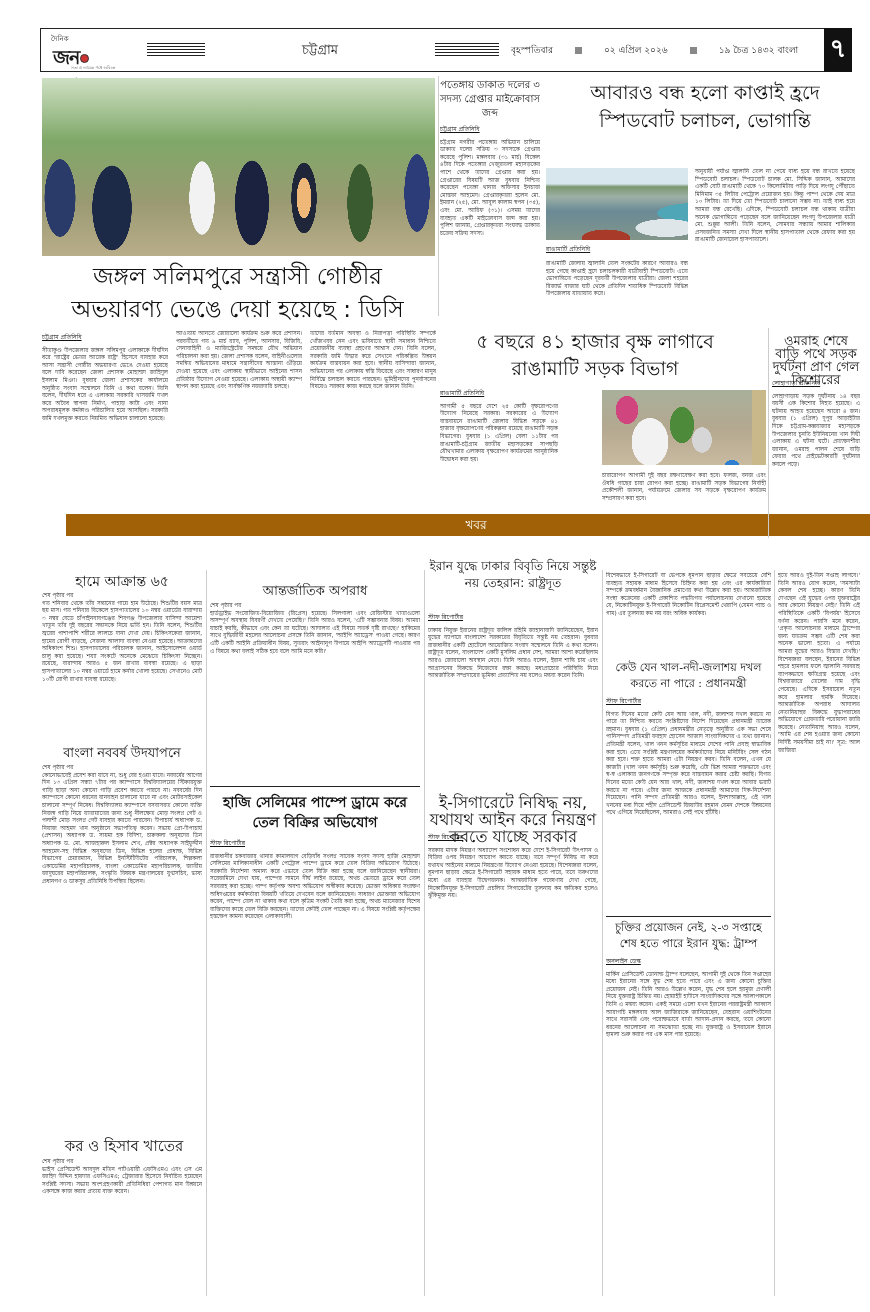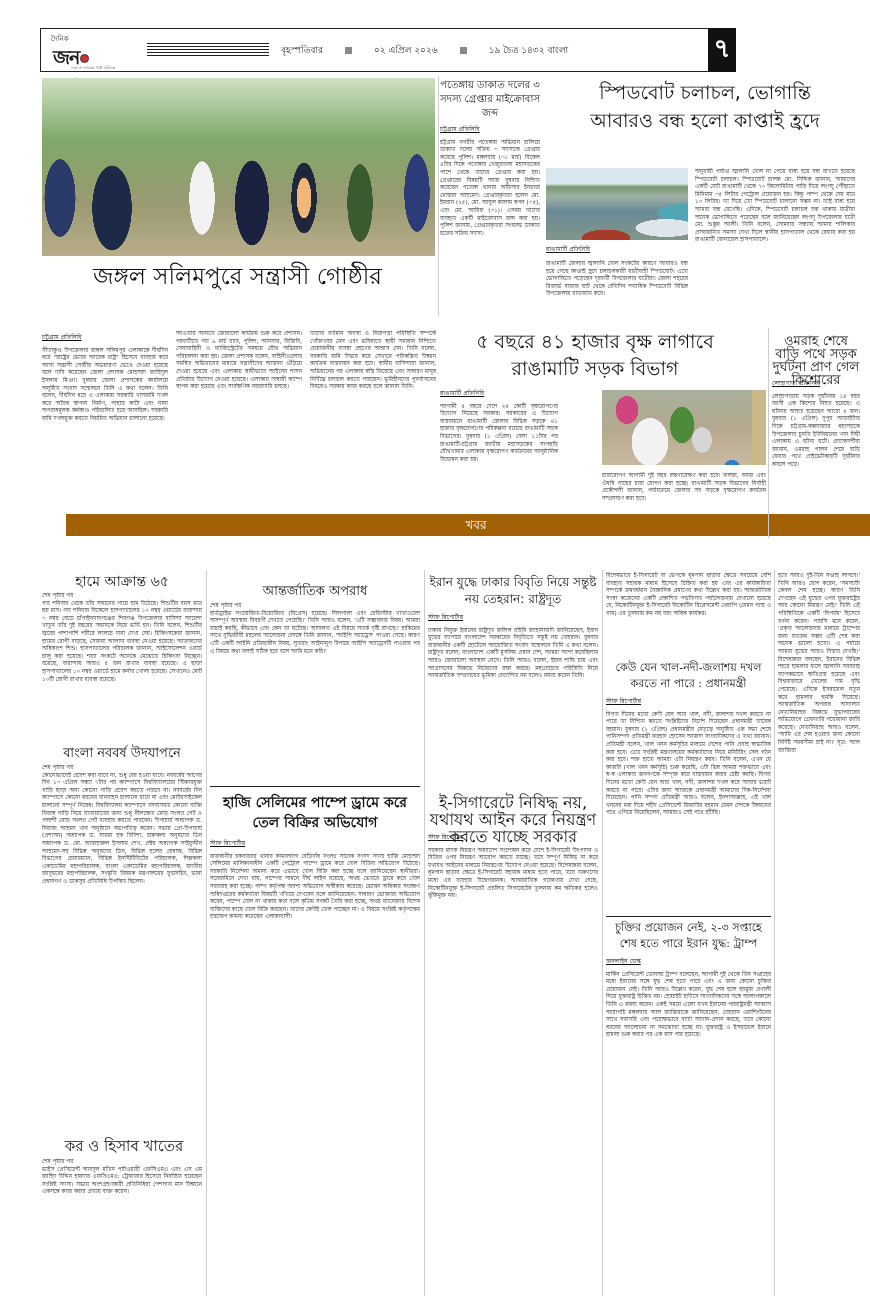--- a/index.html
+++ b/index.html
@@ -1,21 +1,21 @@
 <!DOCTYPE html>
 <html><head>
 <meta charset="utf-8">
 <style>
   * { box-sizing: border-box; margin: 0; padding: 0; }
   html, body { width: 870px; height: 1312px; background: #ffffff; overflow: hidden; }
   body { font-family: "DejaVu Serif", serif; color: #1a1a1a; position: relative; }
   .page { position: absolute; left: 40px; top: 28px; width: 820px; height: 1270px; }
 
   
-  .masthead { position: absolute; left: 0; top: 0; width: 696px; height: 44px; border-top: 1px solid #222; border-bottom: 1px solid #222; border-left: 1px solid #222; display: flex; align-items: center; }
+  .masthead { position: absolute; left: 0; top: 0; width: 812px; height: 44px; border-top: 1px solid #222; border-bottom: 1px solid #222; border-left: 1px solid #222; display: flex; align-items: center; }
   .logo { width: 80px; height: 42px; padding-left: 8px; position: relative; }
   .logo .small { font-size: 7px; position: absolute; top: 4px; left: 10px; }
   .logo .big { font-size: 19px; font-weight: bold; position: absolute; top: 14px; left: 12px; letter-spacing: -1px; font-family: Liberation Sans, sans-serif; }
   .logo .tag { font-size: 4px; position: absolute; top: 36px; left: 30px; color: #444; }
   .logo .emb { display: inline-block; width: 9px; height: 9px; border-radius: 50%; border: 1px solid #333; background: #c33; vertical-align: middle; margin: 0 1px; }
   .rules { width: 58px; height: 14px; margin-left: 16px; background: repeating-linear-gradient(#222 0 1px, transparent 1px 3px); }
   .section-name { font-size: 13px; font-family: "DejaVu Sans", sans-serif; width: 230px; text-align: center; }
   .dateline { font-size: 9px; font-family: "DejaVu Sans", sans-serif; margin-left: 12px; flex: 1; display: flex; align-items: center; gap: 22px; }
   .dateline .sq { display: inline-block; width: 7px; height: 7px; background: #888; }
   .pageno { width: 28px; height: 44px; background: #111; color: #fff; font-size: 26px; font-weight: bold; display: flex; align-items: center; justify-content: center; font-family: "DejaVu Sans", sans-serif; }
@@ -62,57 +62,59 @@
 
 <div class="page">
 
   <div class="masthead">
     <div class="logo">
       <span class="small">দৈনিক</span>
       <span class="big"><span>জন</span><span class="emb"></span><span>দর্পণ</span></span>
       <span class="tag">সত্য ও ন্যায়ের পথে অবিচল</span>
     </div>
     <div class="rules" style="margin-left:26px;width:58px"></div>
+    <div class="section-name">চট্টগ্রাম</div>
     <div class="rules" style="margin-left:0;width:64px"></div>
     <div class="dateline">
       <span>বৃহস্পতিবার</span>
       <span class="sq"></span>
       <span>০২ এপ্রিল ২০২৬</span>
       <span class="sq"></span>
       <span>১৯ চৈত্র ১৪৩২ বাংলা</span>
     </div>
     <div class="pageno">৭</div>
   </div>
 
   <div class="img photo1" style="left:2px;top:50px;width:393px;height:178px;"></div>
 
   <div class="headline" style="left:0;top:232px;width:395px;font-size:23px;line-height:33px;">
     <div>জঙ্গল সলিমপুরে সন্ত্রাসী গোষ্ঠীর</div>
+    <div>অভয়ারণ্য ভেঙে দেয়া হয়েছে : ডিসি</div>
   </div>
 
   <div class="col" style="left:2px;top:302px;width:126px;height:205px;">
     <div class="byline">চট্টগ্রাম প্রতিনিধি</div>
     <p>সীতাকুণ্ড উপজেলার জঙ্গল সলিমপুর এলাকাকে দীর্ঘদিন ধরে "রাষ্ট্রের ভেতর আরেক রাষ্ট্র" হিসেবে ব্যবহার করে আসা সন্ত্রাসী গোষ্ঠীর অভয়ারণ্য ভেঙে দেওয়া হয়েছে বলে দাবি করেছেন জেলা প্রশাসক মোহাম্মদ জাহিদুল ইসলাম মিঞা। বুধবার জেলা প্রশাসকের কার্যালয়ে অনুষ্ঠিত সংবাদ সম্মেলনে তিনি এ কথা বলেন। তিনি বলেন, দীর্ঘদিন ধরে এ এলাকায় সরকারি খাসজমি দখল করে অবৈধ স্থাপনা নির্মাণ, পাহাড় কাটা এবং নানা অপরাধমূলক কর্মকাণ্ড পরিচালিত হয়ে আসছিল। সরকারি জমি দখলমুক্ত করতে নিয়মিত অভিযান চালানো হয়েছে।</p>
   </div>
   <div class="col" style="left:136px;top:302px;width:126px;height:205px;">
     <p>আওতায় আনতে জোরালো কার্যক্রম শুরু করে প্রশাসন। পরবর্তীতে গত ৯ মার্চ র‍্যাব, পুলিশ, আনসার, বিজিবি, সেনাবাহিনী ও ম্যাজিস্ট্রেটের সমন্বয়ে যৌথ অভিযান পরিচালনা করা হয়। জেলা প্রশাসক বলেন, বাহিনীগুলোর সমন্বিত অভিযানের মাধ্যমে সন্ত্রাসীদের আস্তানা গুঁড়িয়ে দেওয়া হয়েছে এবং এলাকায় স্থায়ীভাবে আইনের শাসন প্রতিষ্ঠার উদ্যোগ নেওয়া হয়েছে। এলাকায় অস্থায়ী ক্যাম্প স্থাপন করা হয়েছে এবং সার্বক্ষণিক নজরদারি চলছে।</p>
   </div>
   <div class="col" style="left:270px;top:302px;width:126px;height:205px;">
     <p>তাদের বর্তমান অবস্থা ও নিরাপত্তা পরিস্থিতি সম্পর্কে খোঁজখবর নেন এবং ভবিষ্যতে স্থায়ী সমাধান নিশ্চিতে প্রয়োজনীয় ব্যবস্থা গ্রহণের আশ্বাস দেন। তিনি বলেন, সরকারি জমি উদ্ধার করে সেখানে পরিকল্পিত উন্নয়ন কার্যক্রম বাস্তবায়ন করা হবে। স্থানীয় বাসিন্দারা জানান, অভিযানের পর এলাকায় স্বস্তি ফিরেছে এবং সাধারণ মানুষ নির্বিঘ্নে চলাচল করতে পারছেন। ভূমিহীনদের পুনর্বাসনের বিষয়েও সরকার কাজ করছে বলে জানান তিনি।</p>
   </div>
 
   <div class="headline" style="left:400px;top:50px;width:100px;font-size:10px;line-height:14px;">পতেঙ্গায় ডাকাত দলের ৩ সদস্য গ্রেপ্তার মাইক্রোবাস জব্দ</div>
   <div class="col" style="left:400px;top:94px;width:100px;height:185px;">
     <div class="byline">চট্টগ্রাম প্রতিনিধি</div>
     <p>চট্টগ্রাম নগরীর পতেঙ্গায় অভিযান চালিয়ে ডাকাত দলের সক্রিয় ৩ সদস্যকে গ্রেপ্তার করেছে পুলিশ। মঙ্গলবার (৩১ মার্চ) বিকেল ৪টার দিকে পতেঙ্গার খেজুরতলা মহাসড়কের পাশে থেকে তাদের গ্রেপ্তার করা হয়। গ্রেপ্তারের বিষয়টি আজ বুধবার নিশ্চিত করেছেন পতেঙ্গা থানার অফিসার ইনচার্জ মোস্তফা আহমেদ। গ্রেপ্তারকৃতরা হলেন মো. ইমরান (২৫), মো. আবুল কালাম স্বপন (৩৫), এবং মো. আরিফ (৩১)। এসময় তাদের ব্যবহৃত একটি মাইক্রোবাস জব্দ করা হয়। পুলিশ জানায়, গ্রেপ্তারকৃতরা সংঘবদ্ধ ডাকাত চক্রের সক্রিয় সদস্য।</p>
   </div>
 
   <div class="headline" style="left:510px;top:50px;width:310px;font-size:19px;line-height:28px;">
+    <div>আবারও বন্ধ হলো কাপ্তাই হ্রদে</div>
     <div>স্পিডবোট চলাচল, ভোগান্তি</div>
-    <div>আবারও বন্ধ হলো কাপ্তাই হ্রদে</div>
   </div>
   <div class="img photo2" style="left:506px;top:140px;width:142px;height:72px;"></div>
   <div class="caption" style="left:506px;top:216px;">রাঙামাটি প্রতিনিধি</div>
   <div class="col" style="left:506px;top:232px;width:142px;height:60px;">
     <p>রাঙামাটি জেলায় জ্বালানি তেল সংকটের কারণে আবারও বন্ধ হয়ে গেছে কাপ্তাই হ্রদে চলাচলকারী যাত্রীবাহী স্পিডবোট। এতে ভোগান্তিতে পড়েছেন দূরবর্তী উপজেলার যাত্রীরা। জেলা শহরের রিজার্ভ বাজার ঘাট থেকে প্রতিদিন শতাধিক স্পিডবোট বিভিন্ন উপজেলায় যাতায়াত করে।</p>
   </div>
   <div class="col" style="left:655px;top:140px;width:160px;height:150px;">
     <p>অনুযায়ী পর্যাপ্ত জ্বালানি তেল না পেয়ে বাধ্য হয়ে বন্ধ রাখতে হয়েছে স্পিডবোট চলাচল। স্পিডবোট চালক মো. সিদ্দিক জানান, আমাদের একটি বোট রাঙামাটি থেকে ৭০ কিলোমিটার পাড়ি দিয়ে লংগদু পৌঁছাতে মিনিমাম ৩৫ লিটার পেট্রোল প্রয়োজন হয়। কিন্তু পাম্প থেকে দেয় মাত্র ১০ লিটার। তা দিয়ে তো স্পিডবোট চালানো সম্ভব না। তাই বাধ্য হয়ে আমরা বন্ধ রেখেছি। এদিকে, স্পিডবোট চলাচল বন্ধ থাকায় যাত্রীরা অনেক ভোগান্তিতে পড়েছেন বলে জানিয়েছেন লংগদু উপজেলার যাত্রী মো. শুক্কুর আলী। তিনি বলেন, সোমবার সন্ধ্যায় আমার শালিকার প্রসবজনিত সমস্যা দেখা দিলে স্থানীয় হাসপাতাল থেকে রেফার করা হয় রাঙামাটি জেনারেল হাসপাতালে।</p>
   </div>
 
@@ -159,21 +161,21 @@
     <div>শেষ পৃষ্ঠার পর</div>
     <p>হার্ডড্রাইভ সংযোজিত-বিয়োজিত (রিপ্রেস) হয়েছে। সিলগালা এবং রেজিস্টার খাতাগুলো অসম্পূর্ণ অবস্থায় বিবরণী দেখতে পেয়েছি।' তিনি আরও বলেন, 'এটি সম্ভাবনার বিষয়। আমরা যাচাই করছি, কীভাবে এবং কেন তা ঘটেছে। আদালত এই বিষয়ে সতর্ক দৃষ্টি রাখছে।' হাকিমের সাথে বুদ্ধিজীবী মহলের আলোচনা প্রসঙ্গে তিনি জানান, 'আইপি অ্যাড্রেস' পাওয়া গেছে। কারণ এটি একটি আইনি প্রক্রিয়াধীন বিষয়, সুতরাং আইনানুগ উপায়ে আইপি অ্যাড্রেসটি পাওয়ার পর এ বিষয়ে কথা বলাই সঠিক হবে বলে আমি মনে করি।'</p>
   </div>
   <div class="hrule" style="left:170px;top:758px;width:210px;"></div>
   <div class="headline" style="left:170px;top:764px;width:210px;font-size:14px;line-height:20px;font-weight:bold;">হাজি সেলিমের পাম্পে ড্রামে করে তেল বিক্রির অভিযোগ</div>
   <div class="col" style="left:170px;top:808px;width:210px;height:462px;">
     <div class="byline">স্টাফ রিপোর্টার</div>
     <p>রাজধানীর চকবাজার থানার কামালবাগ বেড়িবাঁধ সংলগ্ন সাবেক সংসদ সদস্য হাজি মোহাম্মদ সেলিমের মালিকানাধীন একটি পেট্রোল পাম্পে ড্রামে করে তেল বিক্রির অভিযোগ উঠেছে। সরকারি নির্দেশনা অমান্য করে এভাবে তেল বিক্রি করা হচ্ছে বলে জানিয়েছেন স্থানীয়রা। সরেজমিনে দেখা যায়, পাম্পের সামনে দীর্ঘ লাইন রয়েছে, অথচ ভেতরে ড্রামে করে তেল সরবরাহ করা হচ্ছে। পাম্প কর্তৃপক্ষ অবশ্য অভিযোগ অস্বীকার করেছে। ভোক্তা অধিকার সংরক্ষণ অধিদপ্তরের কর্মকর্তারা বিষয়টি খতিয়ে দেখবেন বলে জানিয়েছেন। সাধারণ ভোক্তারা অভিযোগ করেন, পাম্পে তেল না থাকার কথা বলে কৃত্রিম সংকট তৈরি করা হচ্ছে, অথচ ম্যানেজার বিশেষ ব্যক্তিদের কাছে তেল বিক্রি করছেন। তাদের কেউই তেল পাচ্ছেন না। এ বিষয়ে সংশ্লিষ্ট কর্তৃপক্ষের হস্তক্ষেপ কামনা করেছেন এলাকাবাসী।</p>
   </div>
 
-  <div class="headline" style="left:388px;top:546px;width:170px;font-size:12px;line-height:17px;">ইরান যুদ্ধে ঢাকার বিবৃতি নিয়ে সন্তুষ্ট নয় তেহরান: রাষ্ট্রদূত</div>
+  <div class="headline" style="left:388px;top:530px;width:170px;font-size:12px;line-height:17px;">ইরান যুদ্ধে ঢাকার বিবৃতি নিয়ে সন্তুষ্ট নয় তেহরান: রাষ্ট্রদূত</div>
   <div class="col" style="left:388px;top:582px;width:170px;height:180px;">
     <div class="byline">স্টাফ রিপোর্টার</div>
     <p>ঢাকায় নিযুক্ত ইরানের রাষ্ট্রদূত জলিল রহিমি জাহানাবাদি জানিয়েছেন, ইরান যুদ্ধের ব্যাপারে বাংলাদেশ সরকারের বিবৃতিতে সন্তুষ্ট নয় তেহরান। বুধবার রাজধানীর একটি হোটেলে আয়োজিত সংবাদ সম্মেলনে তিনি এ কথা বলেন। রাষ্ট্রদূত বলেন, বাংলাদেশ একটি মুসলিম প্রধান দেশ, আমরা আশা করেছিলাম আরও জোরালো অবস্থান নেবে। তিনি আরও বলেন, ইরান শান্তি চায় এবং আগ্রাসনের বিরুদ্ধে নিজেদের রক্ষা করছে। মধ্যপ্রাচ্যের পরিস্থিতি নিয়ে আন্তর্জাতিক সম্প্রদায়ের ভূমিকা প্রত্যাশিত নয় বলেও মন্তব্য করেন তিনি।</p>
   </div>
   <div class="headline" style="left:388px;top:766px;width:170px;font-size:16px;line-height:17px;">ই-সিগারেটে নিষিদ্ধ নয়, যথাযথ আইন করে নিয়ন্ত্রণ করতে যাচ্ছে সরকার</div>
   <div class="col" style="left:388px;top:802px;width:170px;height:468px;">
     <div class="byline">স্টাফ রিপোর্টার</div>
     <p>সরকার মাদক নিয়ন্ত্রণ অধ্যাদেশ সংশোধন করে দেশে ই-সিগারেট উৎপাদন ও বিক্রির ওপর নিয়ন্ত্রণ আরোপ করতে যাচ্ছে। তবে সম্পূর্ণ নিষিদ্ধ না করে যথাযথ আইনের মাধ্যমে নিয়ন্ত্রণের উদ্যোগ নেওয়া হয়েছে। বিশেষজ্ঞরা বলেন, ধূমপান ছাড়ার ক্ষেত্রে ই-সিগারেট সহায়ক মাধ্যম হতে পারে, তবে তরুণদের মধ্যে এর ব্যবহার উদ্বেগজনক। আন্তর্জাতিক গবেষণায় দেখা গেছে, নিকোটিনযুক্ত ই-সিগারেট প্রচলিত সিগারেটের তুলনায় কম ক্ষতিকর হলেও ঝুঁকিমুক্ত নয়।</p>
   </div>
 

